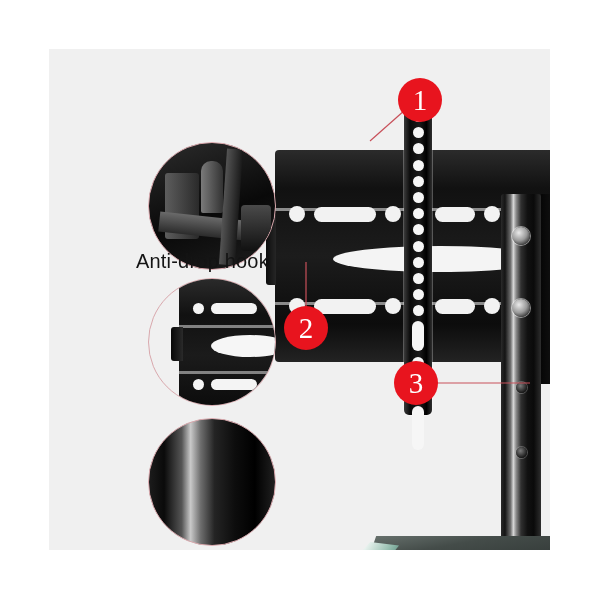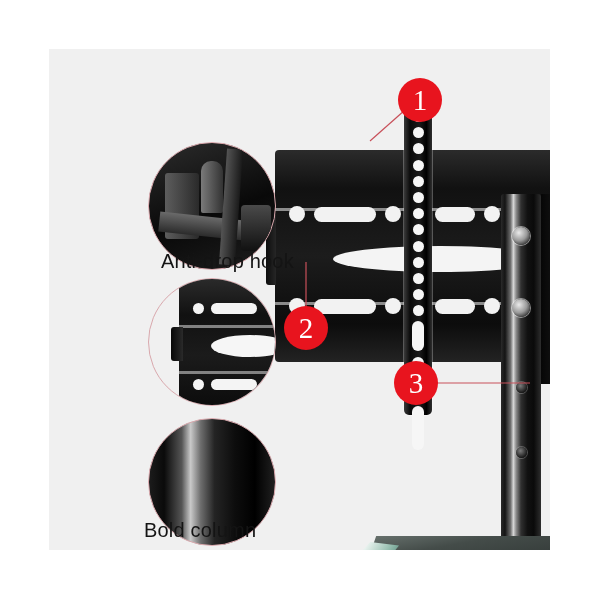--- a/index.html
+++ b/index.html
@@ -199,32 +199,31 @@
   <div class="badge" style="left:284px;top:306px">2</div>
   <div class="badge" style="left:394px;top:361px">3</div>
 
   <div class="detail d1">
     <div class="hook-a"></div>
     <div class="hook-b"></div>
     <div class="hook-c"></div>
     <div class="hook-d"></div>
     <div class="hook-e"></div>
   </div>
-  <div class="dlabel" style="left:161px;top:250px">Anti-drop hook</div>
+  <div class="dlabel" style="left:136px;top:250px">Anti-drop hook</div>
 
   <div class="detail d2">
     <div class="baf-plate"></div>
     <div class="baf-seam" style="top:46px"></div>
     <div class="baf-seam" style="top:92px"></div>
     <div class="baf-dot" style="left:44px;top:24px"></div>
     <div class="baf-slot" style="left:62px;top:24px;width:46px"></div>
     <div class="baf-dot" style="left:118px;top:24px"></div>
     <div class="baf-lens"></div>
     <div class="baf-dot" style="left:44px;top:100px"></div>
     <div class="baf-slot" style="left:62px;top:100px;width:46px"></div>
     <div class="baf-dot" style="left:118px;top:100px"></div>
     <div class="baf-tab"></div>
   </div>
 
   <div class="detail d3"></div>
-  <div class="dlabel" style="left:144px;top:519px">Bold column</div>
 
 </div>
 
 </body></html>

